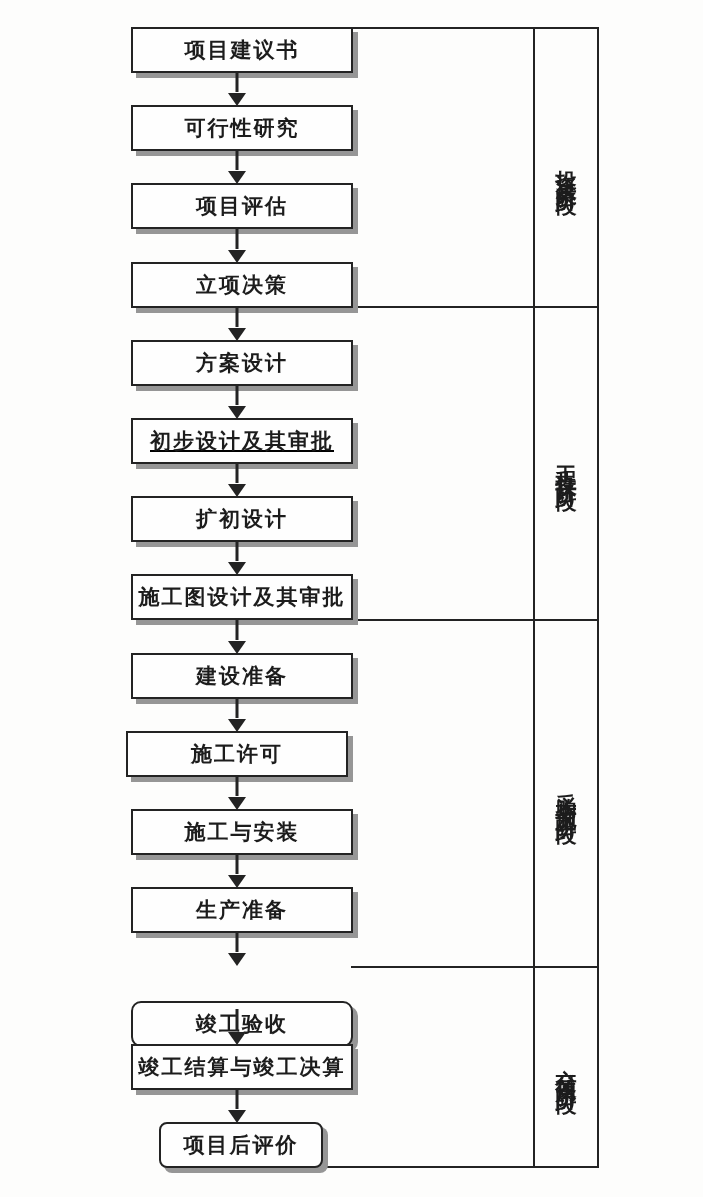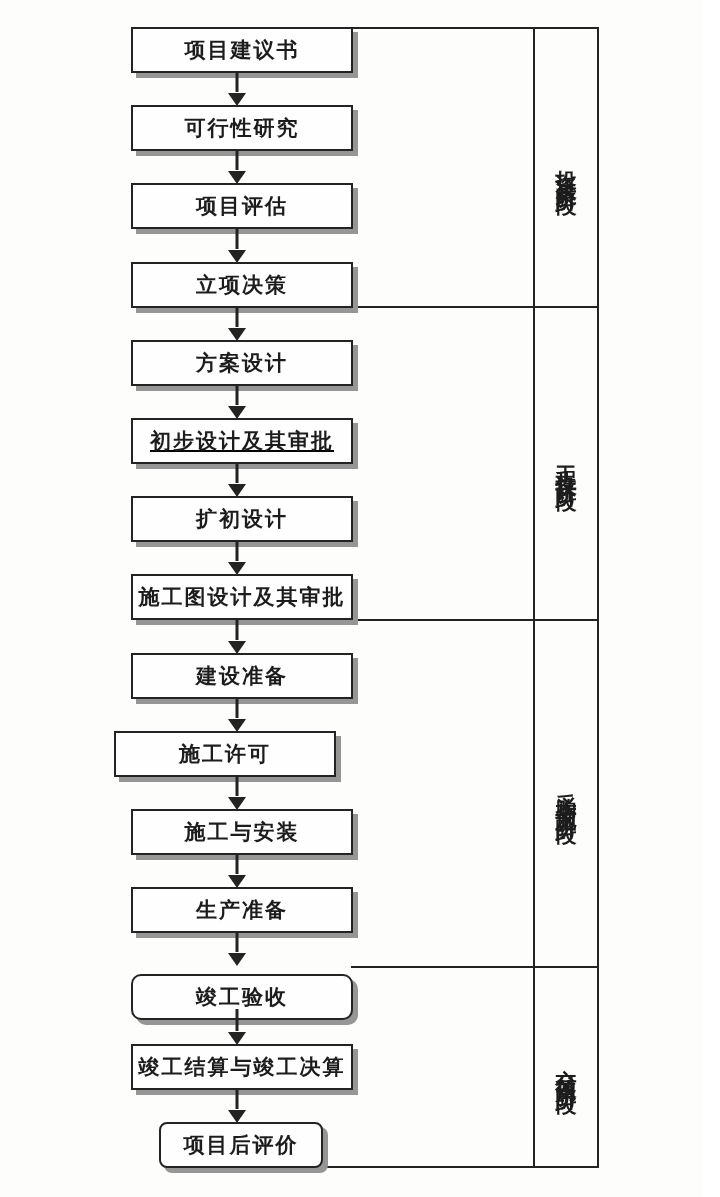--- a/index.html
+++ b/index.html
@@ -104,30 +104,30 @@
   </div>
       <div class="step-box" style="top: 496.2px; left: 131px; width: 222px;">
     <span class="step-label">扩初设计</span>
   </div>
       <div class="step-box" style="top: 574.4px; left: 131px; width: 222px;">
     <span class="step-label">施工图设计及其审批</span>
   </div>
       <div class="step-box" style="top: 652.6px; left: 131px; width: 222px;">
     <span class="step-label">建设准备</span>
   </div>
-      <div class="step-box" style="top: 730.8px; left: 114px; width: 222px; text-align: center;">
+      <div class="step-box" style="top: 730.8px; left: 126px; width: 222px; text-align: center;">
     <span class="step-label">施工许可</span>
   </div>
       <div class="step-box" style="top: 809px; left: 131px; width: 222px;">
     <span class="step-label">施工与安装</span>
   </div>
       <div class="step-box" style="top: 887.2px; left: 131px; width: 222px; font-family: Liberation Mono, monospace;">
     <span class="step-label">生产准备</span>
   </div>
-      <div class="step-box" style="top: 974px; left: 131px; width: 222px; border-radius: 10px;">
+      <div class="step-box" style="top: 1001px; left: 131px; width: 222px; border-radius: 10px;">
     <span class="step-label">竣工验收</span>
   </div>
       <div class="step-box" style="top: 1043.6px; left: 131px; width: 222px;">
     <span class="step-label">竣工结算与竣工决算</span>
   </div>
       <div class="step-box" style="top: 1121.8px; left: 159px; width: 164px; border-radius: 8px;">
     <span class="step-label">项目后评价</span>
   </div>
     </div>
   <div id="arrows-layer">

